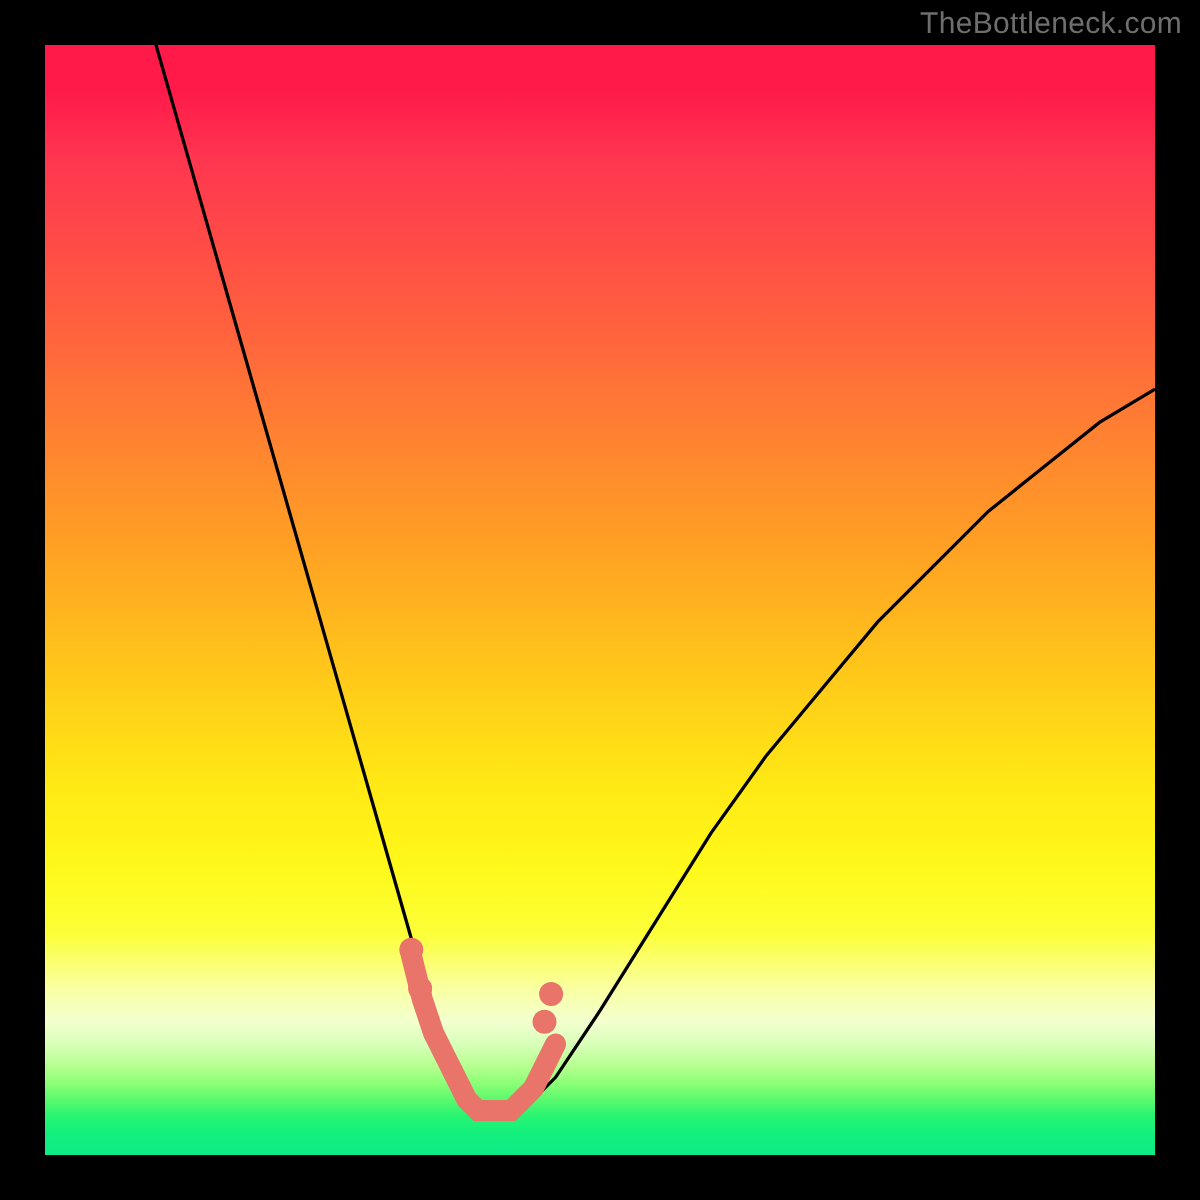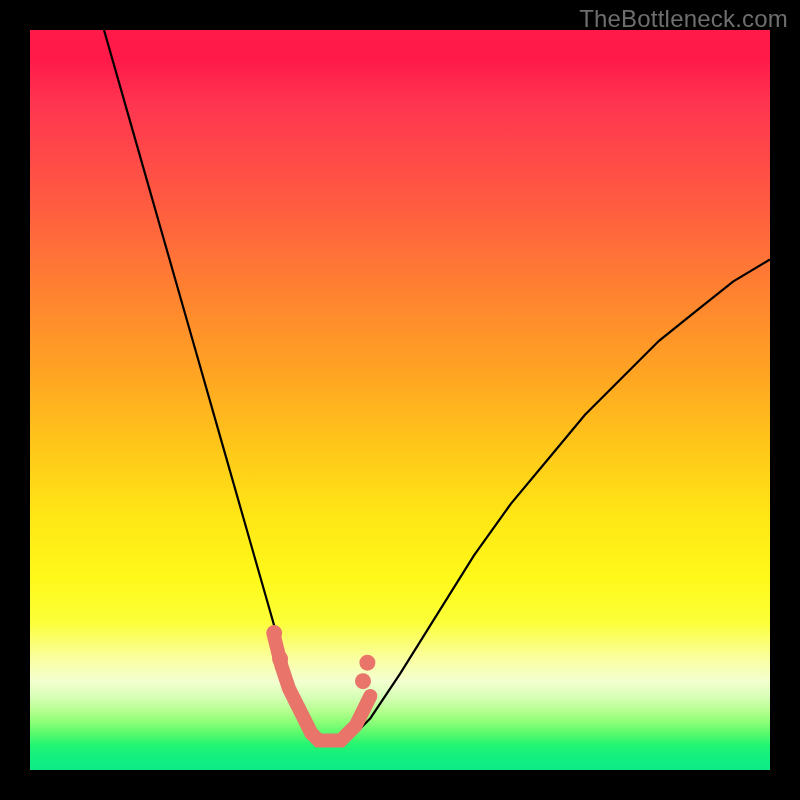--- a/index.html
+++ b/index.html
@@ -48,21 +48,21 @@
         #26f571 96.5%,
         #14f07d 98%,
         #0ceb88 100%
       );
   }
   .watermark {
     position: absolute;
     top: 5px;
     right: 12px;
     color: #6e6e6e;
-    font-size: 24px;
+    font-size: 20px;
     font-weight: 500;
     letter-spacing: .2px;
     user-select: none;
   }
   svg.curve {
     position: absolute;
     left: 0;
     top: 0;
     width: 740px;
     height: 740px;

